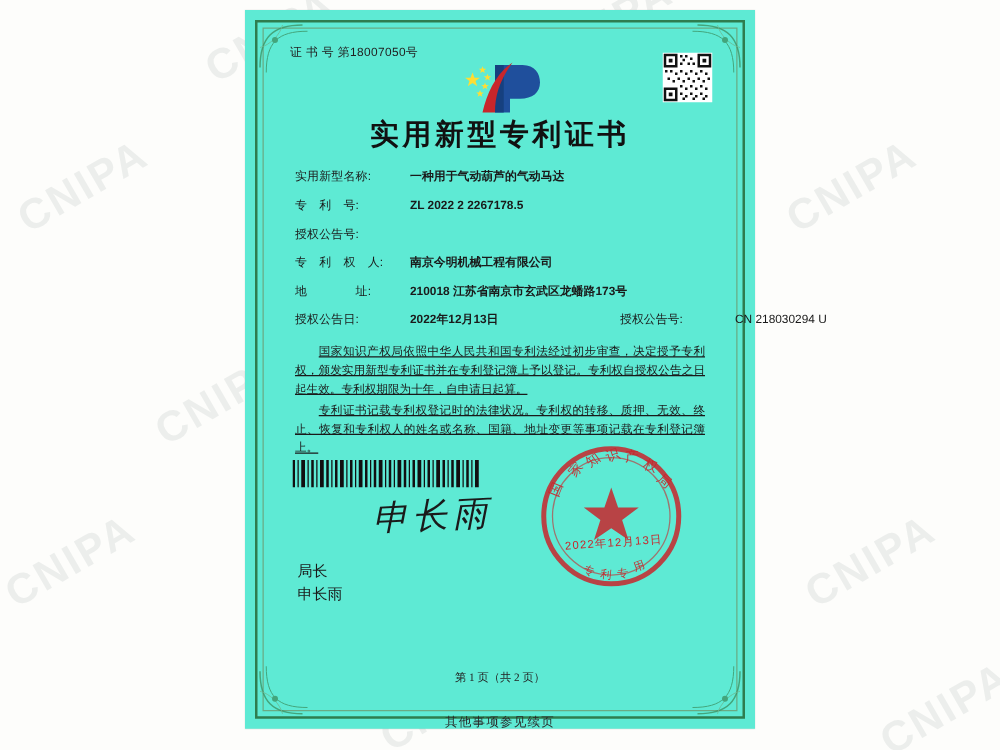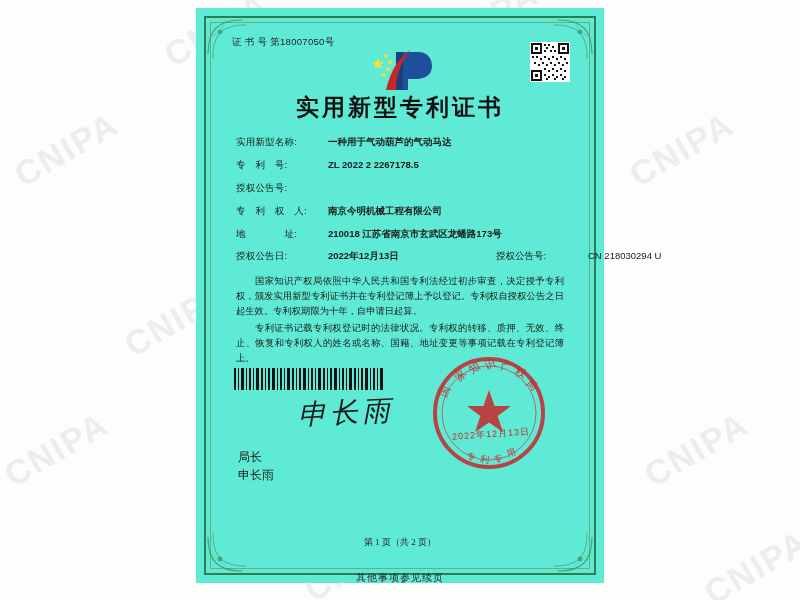--- a/index.html
+++ b/index.html
@@ -157,20 +157,21 @@
     left: 10px;
     right: 10px;
     font-size: 9.3px;
     line-height: 1.62;
     text-align: justify;
     color: #1a1a1a;
   }
   .paras p {
     margin: 0 0 2px 0;
     text-indent: 19px;
+    text-decoration: underline;
   }
 
   .barcode {
     position: absolute;
     left: 8px;
     top: 332px;
     width: 150px;
     height: 22px;
   }
 

